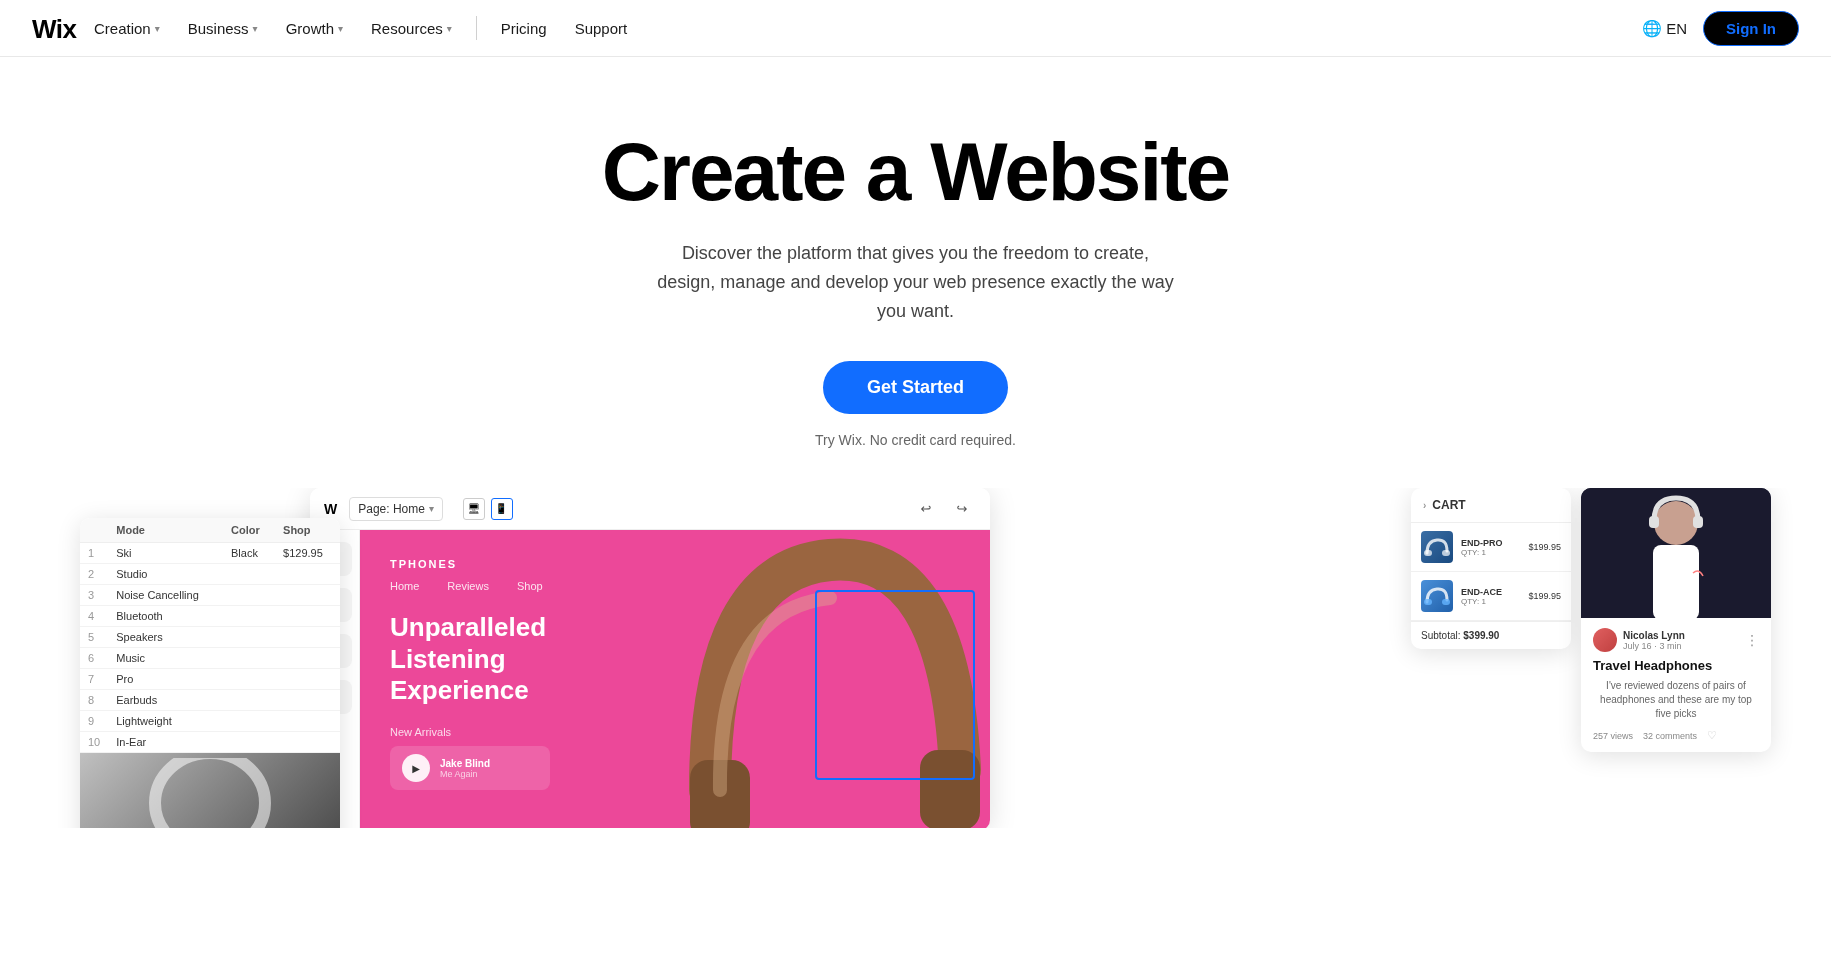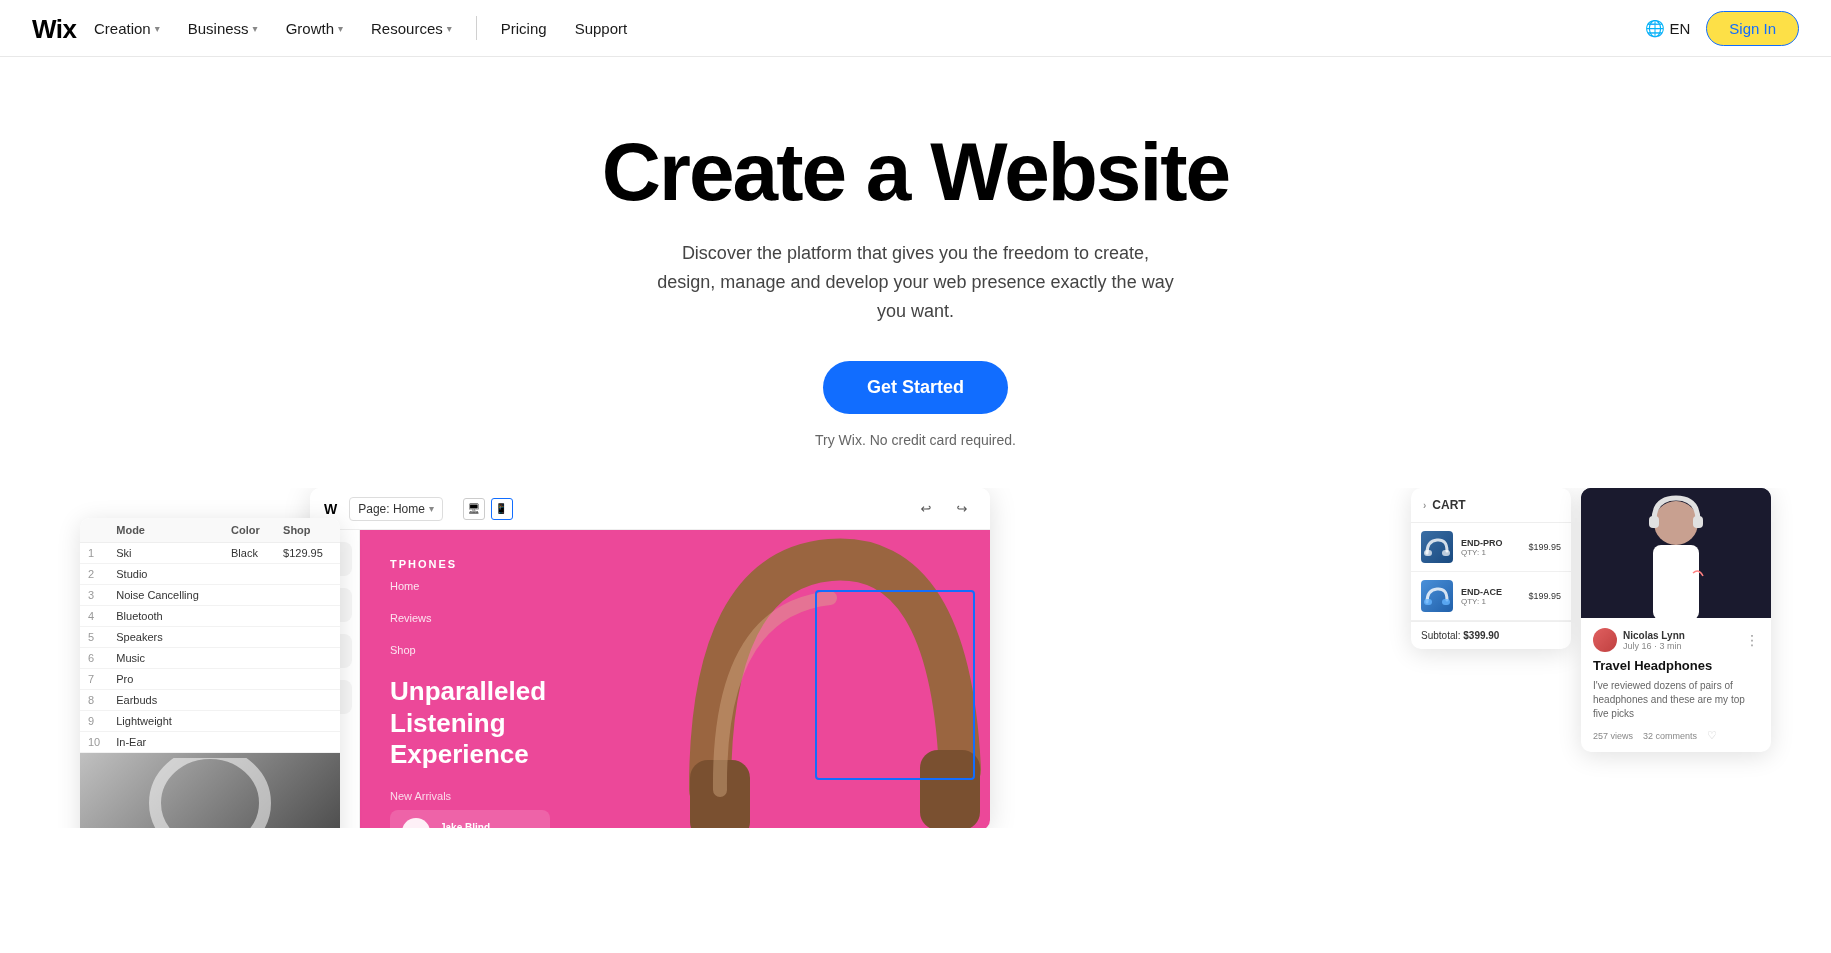--- a/index.html
+++ b/index.html
@@ -51,24 +51,24 @@
       gap: 4px;
       font-size: 15px;
       color: #1a1a1a;
       cursor: pointer;
     }
     .sign-in-btn {
       padding: 8px 22px;
       border: 1.5px solid #116DFF;
       border-radius: 30px;
       font-size: 15px;
-      font-weight: 400;
+      font-weight: 700;
       color: #116DFF;
       cursor: pointer;
-      background: #fde047;
+      background: #000000;
       transition: background 0.15s;
     }
 
     
     .hero {
       text-align: center;
       padding: 72px 20px 40px;
     }
     .hero-title {
       font-size: 82px;
@@ -252,25 +252,24 @@
     }
     .tphones-brand {
       font-size: 11px;
       font-weight: 600;
       letter-spacing: 2px;
       color: #fff;
       margin-bottom: 10px;
     }
     .tphones-nav {
       display: flex;
-      gap: 20px;
+      gap: 28px;
       font-size: 11px;
       color: rgba(255,255,255,0.85);
       margin-bottom: 20px;
-      flex-direction: column;
     }
     .tphones-headline {
       font-size: 26px;
       font-weight: 800;
       color: #fff;
       line-height: 1.2;
       max-width: 200px;
       margin-bottom: 20px;
     }
     .new-arrivals {
@@ -409,21 +408,21 @@
       height: 24px;
       background: linear-gradient(135deg, #e06060, #c04040);
       border-radius: 50%;
       flex-shrink: 0;
     }
     .blog-author-info { flex: 1; }
     .blog-author-name { font-size: 10px; font-weight: 600; color: #333; }
     .blog-date { font-size: 9px; color: #888; }
     .blog-more-icon { font-size: 14px; color: #999; cursor: pointer; }
     .blog-title { font-size: 13px; font-weight: 700; color: #111; margin-bottom: 6px; }
-    .blog-excerpt { font-size: 10px; color: #666; line-height: 1.4; margin-bottom: 8px; }
+    .blog-excerpt { font-size: 10px; color: #666; line-height: 1.4; margin-bottom: 8px; text-align: center; }
     .blog-stats {
       display: flex;
       align-items: center;
       gap: 10px;
       font-size: 9px;
       color: #888;
     }
     .blog-heart { color: #ccc; font-size: 11px; cursor: pointer; }
 
     

